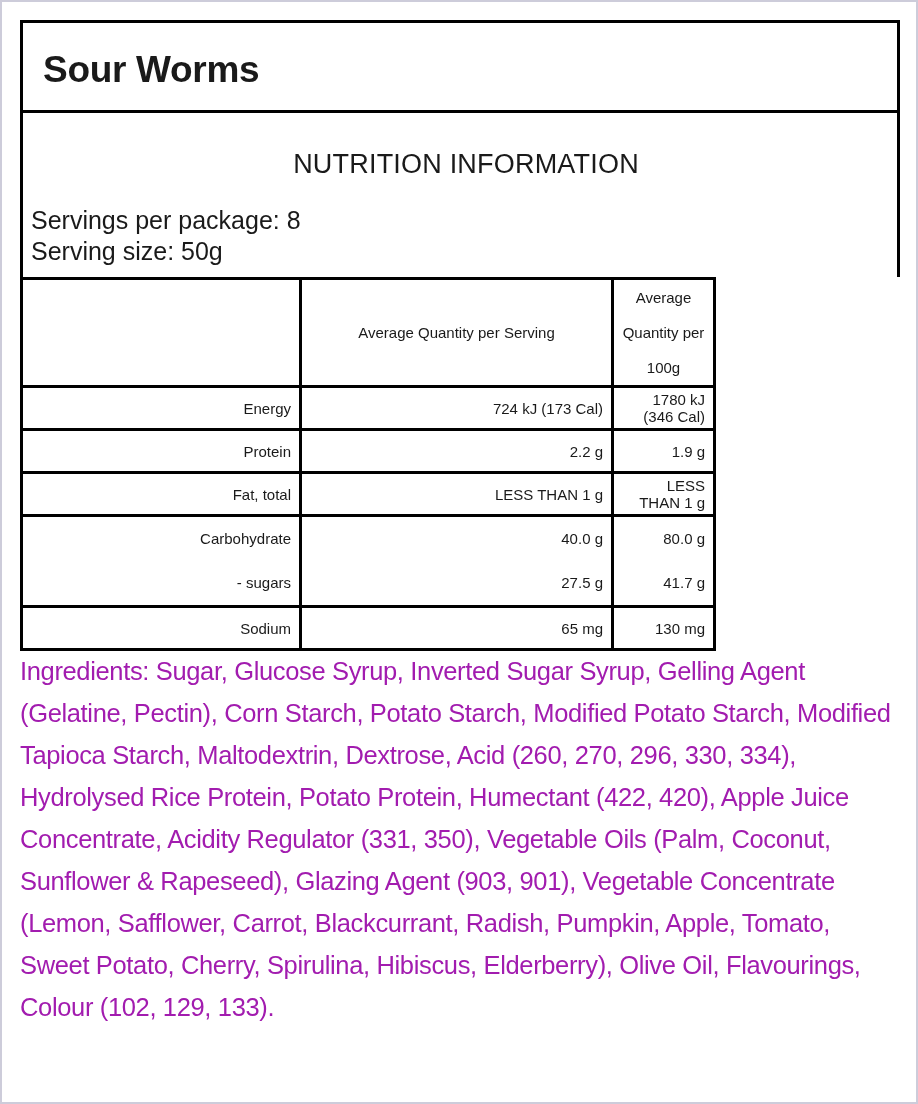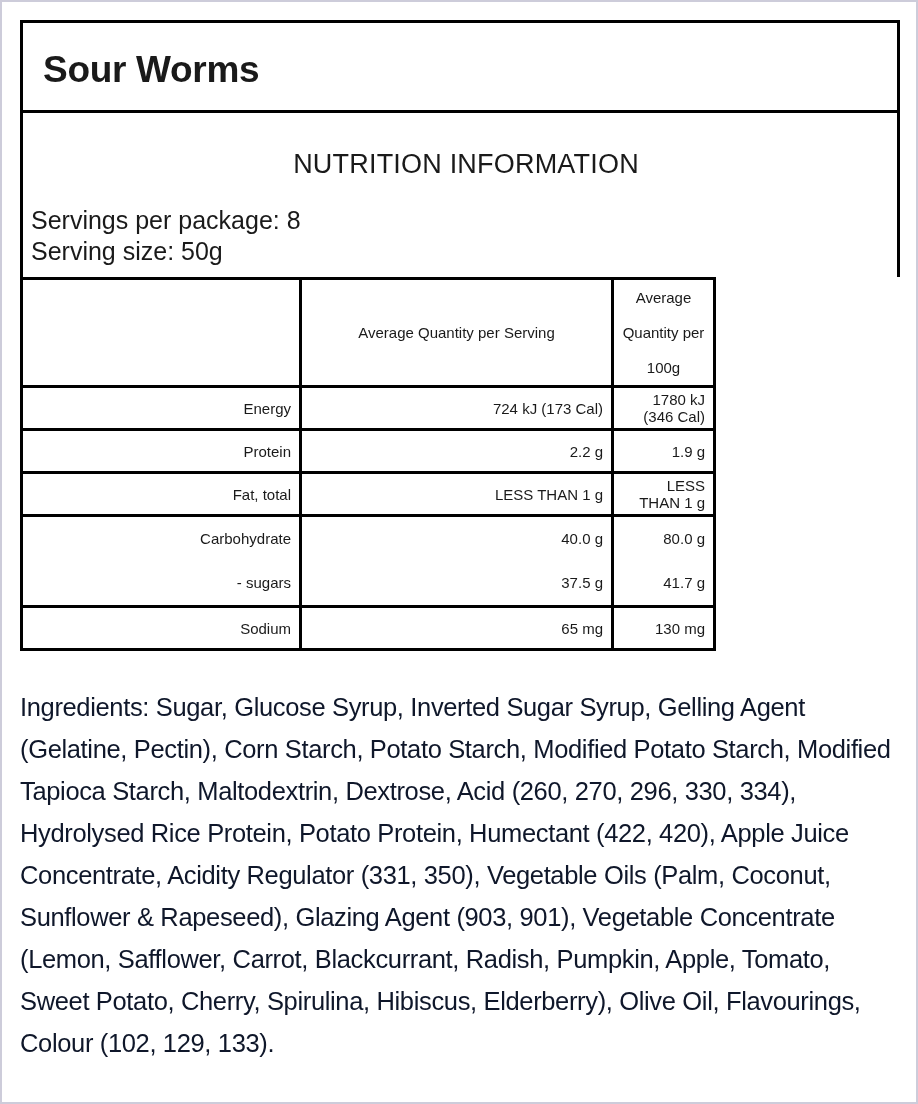--- a/index.html
+++ b/index.html
@@ -44,23 +44,23 @@
     font-weight: normal; text-align: right;
   }
   table.nt th { text-align: center; line-height: 35px; height: 84px; }
   table.nt col.c1 { width: 279px; }
   table.nt col.c2 { width: 312px; }
   table.nt td { height: 40px; }
   .dual { line-height: 44px; padding-top: 2px; padding-bottom: 2px; }
   .dual div { height: 44px; }
   .indent { padding-left: 16px; }
   .ingredients {
-    position: absolute; left: 18px; top: 684px; width: 880px;
+    position: absolute; left: 18px; top: 648px; width: 880px;
     font-size: 25.5px; line-height: 42px; letter-spacing: -0.35px;
-    color: #0f172a;
+    color: #a21caf;
   }
 </style>
 </head>
 <body>
 
 <div class="panel">
   <div class="title-box">
     <div class="title">Sour Worms</div>
   </div>
   <div class="info-box">
@@ -95,21 +95,21 @@
       <td>LESS THAN 1 g</td>
       <td>LESS THAN 1 g</td>
     </tr>
     <tr>
       <td class="dual">
         <div>Carbohydrate</div>
         <div class="indent">- sugars</div>
       </td>
       <td class="dual">
         <div>40.0 g</div>
-        <div>37.5 g</div>
+        <div>27.5 g</div>
       </td>
       <td class="dual">
         <div>80.0 g</div>
         <div>41.7 g</div>
       </td>
     </tr>
     <tr>
       <td>Sodium</td>
       <td>65 mg</td>
       <td>130 mg</td>

